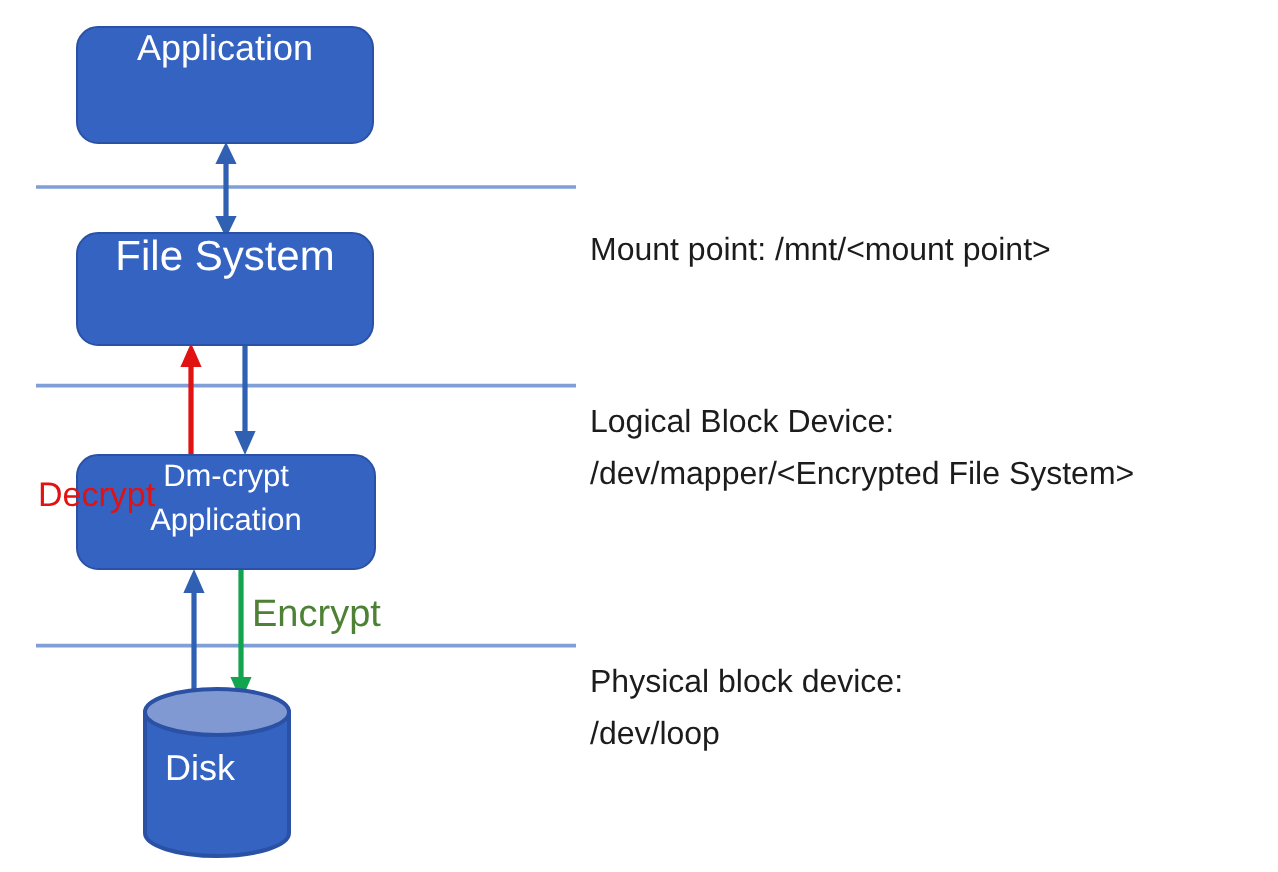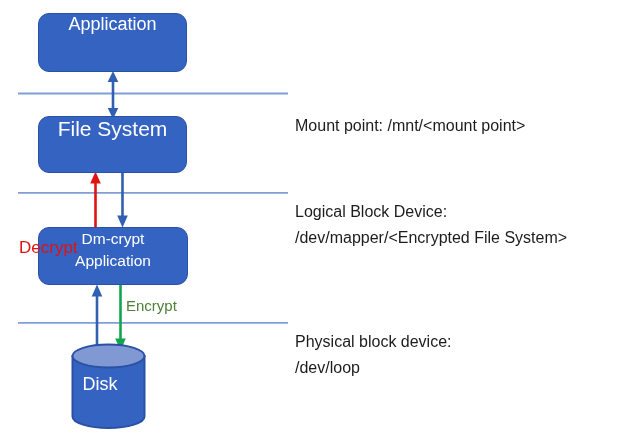--- a/index.html
+++ b/index.html
@@ -51,21 +51,21 @@
   #physical-block-label { top: 297px; }
 
   #decrypt-label {
     position: absolute; left: 19px; top: 198px;
     color: var(--decrypt-text, #e01212);
     font-size: 17px; white-space: nowrap; margin-top: 40px;
   }
   #encrypt-label {
     position: absolute; left: 126px; top: 297px;
     color: var(--encrypt-text, #4e8035);
-    font-size: 15px; white-space: nowrap;
+    font-size: 19px; white-space: nowrap;
   }
 
   .boundary-line { stroke: var(--boundary-line, #7f9fd6); stroke-width: 1.8; }
   .arrow-blue  { stroke: var(--arrow-blue, #3060b2); stroke-width: 2.6; }
   .head-blue   { fill: var(--arrow-blue, #3060b2); }
   .arrow-red   { stroke: var(--arrow-red, #e01212); stroke-width: 2.6; }
   .head-red    { fill: var(--arrow-red, #e01212); }
   .arrow-green { stroke: var(--arrow-green, #12a54e); stroke-width: 2.6; }
   .head-green  { fill: var(--arrow-green, #12a54e); }
   .cyl-body { fill: var(--node-fill, #3563c1); stroke: var(--node-border, #2b51a5); stroke-width: 2; }

